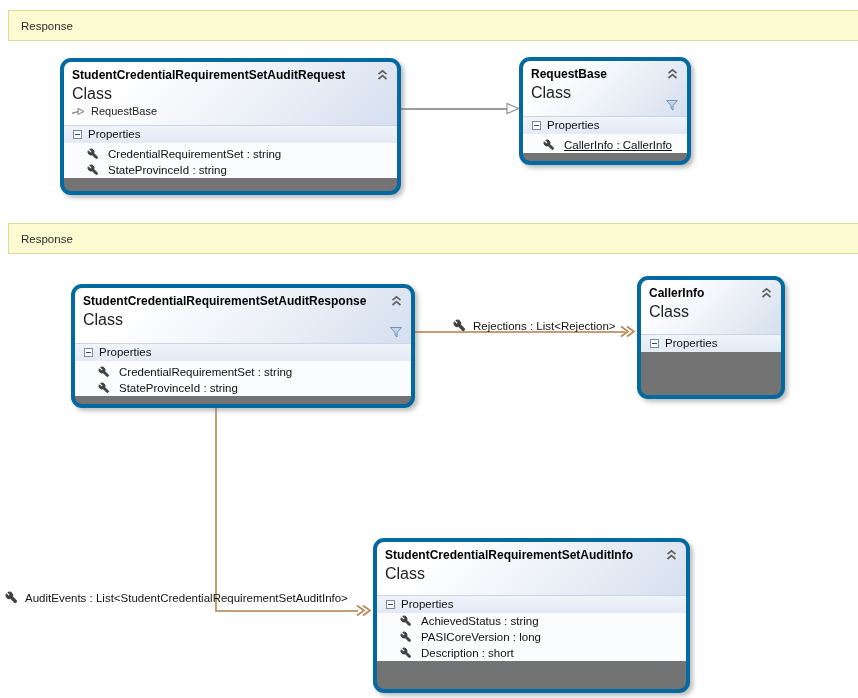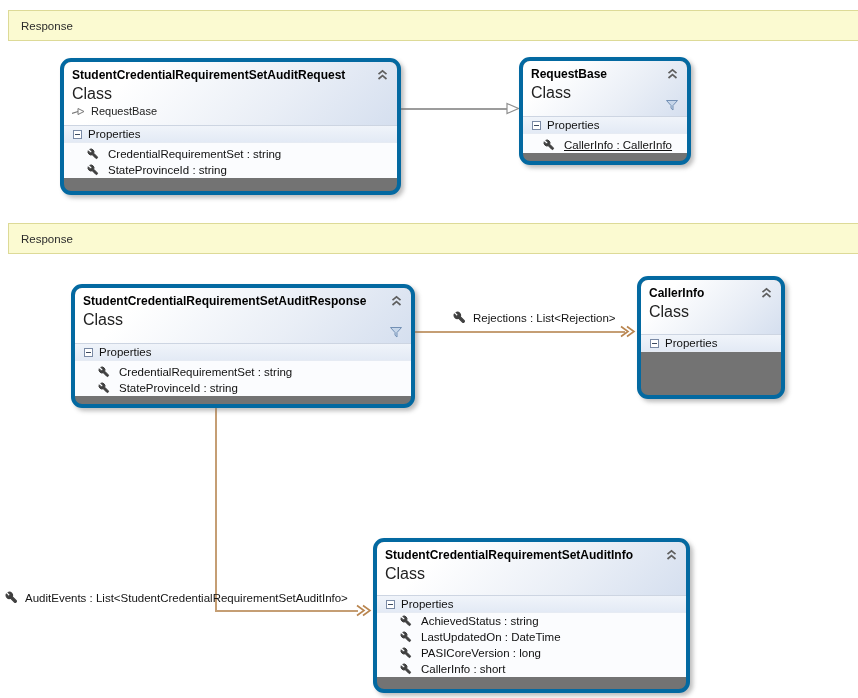--- a/index.html
+++ b/index.html
@@ -65,21 +65,21 @@
   <div class="conn inherit-line" style="left:393px;top:108px;width:115px;"></div>
   <svg class="conn" style="left:506px;top:102px;" width="14" height="13" viewBox="0 0 14 13">
     <polygon points="1,1.5 12.5,6.5 1,11.5" fill="#ffffff" stroke="#8f8f8f" stroke-width="1.2"></polygon>
   </svg>
 
   <div class="conn assoc-line" style="left:395px;top:331px;width:230px;height:1.5px;"></div>
   <svg class="conn" style="left:618px;top:325px;" width="18" height="13" viewBox="0 0 18 13">
     <path d="M3 1.5 L10 6.5 L3 11.5" fill="none" stroke="#b9854f" stroke-width="1.6"></path>
     <path d="M9 1.5 L16 6.5 L9 11.5" fill="none" stroke="#b9854f" stroke-width="1.6"></path>
   </svg>
-  <div class="assoc-label" style="left:453px;top:311px;">
+  <div class="assoc-label" style="left:453px;top:319px;">
     <svg width="13" height="13" viewBox="0 0 24 24">
       <g transform="translate(24,0) scale(-1,1)">
         <path d="M14.7 6.3a1 1 0 0 0 0 1.4l1.6 1.6a1 1 0 0 0 1.4 0l3.77-3.77a6 6 0 0 1-7.94 7.94l-6.91 6.91a2.12 2.12 0 0 1-3-3l6.91-6.91a6 6 0 0 1 7.94-7.94l-3.76 3.76z" fill="#3f3f3f" stroke="#3f3f3f" stroke-width="2" stroke-linejoin="round"></path>
       </g>
     </svg>
     <span>Rejections : List&lt;Rejection&gt;</span>
   </div>
 
   <div class="conn assoc-line" style="left:215px;top:392px;width:1.5px;height:218px;"></div>
   <div class="conn assoc-line" style="left:215px;top:610px;width:143px;height:1.5px;"></div>
@@ -265,34 +265,26 @@
             </g>
         </svg>
         <span>AchievedStatus : string</span>
       </div>
       <div class="prop-row">
         <svg width="12" height="12" viewBox="0 0 24 24">
           <g transform="translate(24,0) scale(-1,1)">
               <path d="M14.7 6.3a1 1 0 0 0 0 1.4l1.6 1.6a1 1 0 0 0 1.4 0l3.77-3.77a6 6 0 0 1-7.94 7.94l-6.91 6.91a2.12 2.12 0 0 1-3-3l6.91-6.91a6 6 0 0 1 7.94-7.94l-3.76 3.76z" fill="#3f3f3f" stroke="#3f3f3f" stroke-width="2" stroke-linejoin="round"></path>
             </g>
         </svg>
-        <span>LastUpdatedOn : DateTime</span>
-      </div>
-      <div class="prop-row">
-        <svg width="12" height="12" viewBox="0 0 24 24">
-          <g transform="translate(24,0) scale(-1,1)">
-              <path d="M14.7 6.3a1 1 0 0 0 0 1.4l1.6 1.6a1 1 0 0 0 1.4 0l3.77-3.77a6 6 0 0 1-7.94 7.94l-6.91 6.91a2.12 2.12 0 0 1-3-3l6.91-6.91a6 6 0 0 1 7.94-7.94l-3.76 3.76z" fill="#3f3f3f" stroke="#3f3f3f" stroke-width="2" stroke-linejoin="round"></path>
-            </g>
-        </svg>
         <span>PASICoreVersion : long</span>
       </div>
       <div class="prop-row">
         <svg width="12" height="12" viewBox="0 0 24 24">
           <g transform="translate(24,0) scale(-1,1)">
               <path d="M14.7 6.3a1 1 0 0 0 0 1.4l1.6 1.6a1 1 0 0 0 1.4 0l3.77-3.77a6 6 0 0 1-7.94 7.94l-6.91 6.91a2.12 2.12 0 0 1-3-3l6.91-6.91a6 6 0 0 1 7.94-7.94l-3.76 3.76z" fill="#3f3f3f" stroke="#3f3f3f" stroke-width="2" stroke-linejoin="round"></path>
             </g>
         </svg>
-        <span>CallerInfo : short</span>
+        <span>Description : short</span>
       </div>
     </div>
   </div>
 
 </div>
 
 </body></html>

